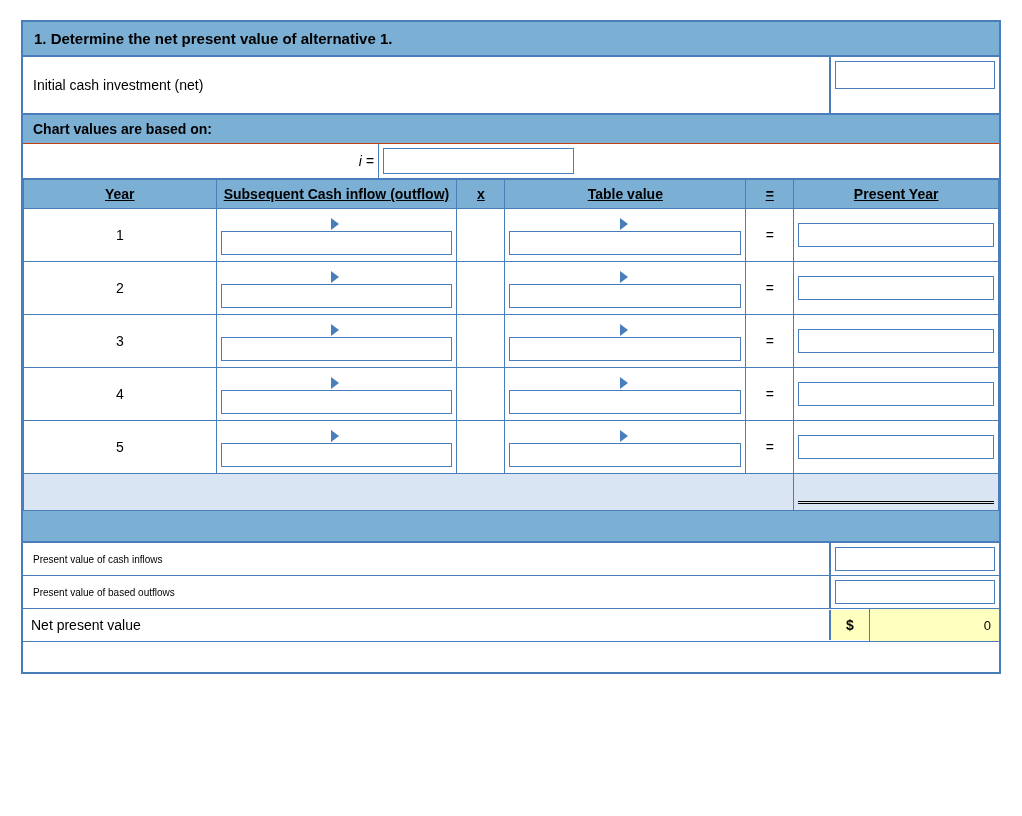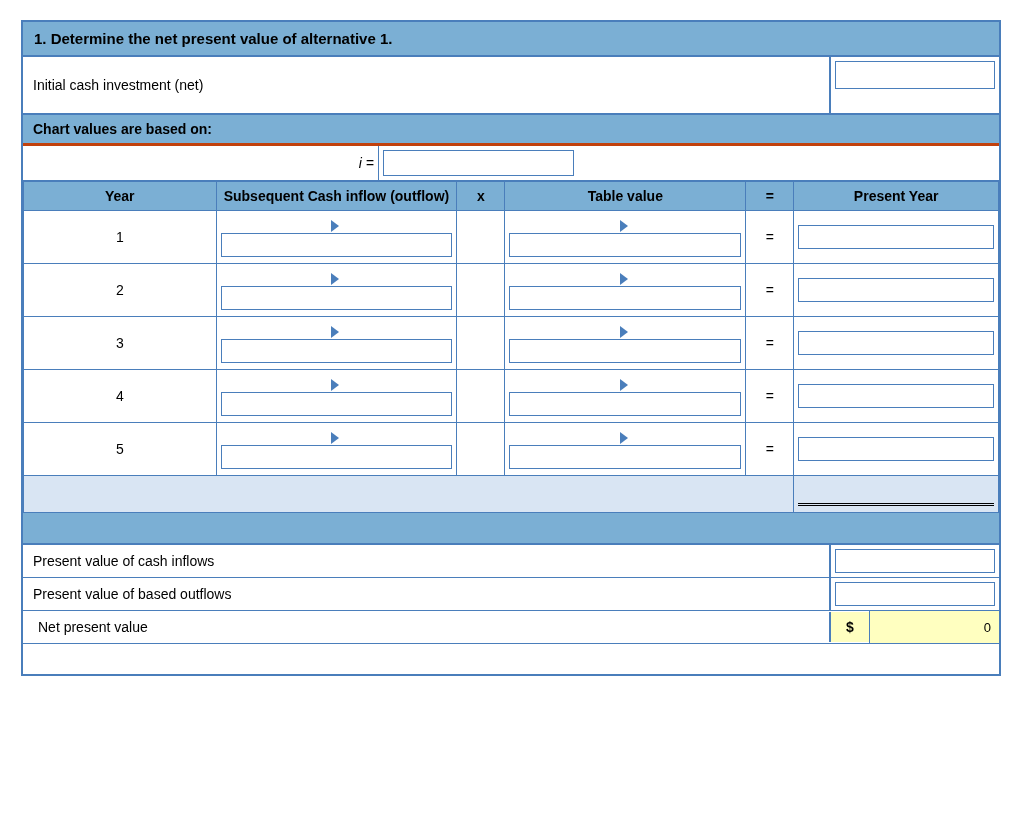--- a/index.html
+++ b/index.html
@@ -50,21 +50,21 @@
       font-size: 13px;
       padding: 2px 4px;
     }
 
     
     .chart-values-row {
       background: #7bafd4;
       padding: 6px 10px;
       font-weight: bold;
       font-size: 14px;
-      border-bottom: 3px solid #c2410c;
+      border-bottom: 1px solid #c2410c;
     }
 
     
     .i-row {
       display: flex;
       border-bottom: 1px solid #4a7ebb;
       background: #fff;
       align-items: center;
     }
     .i-label-cell {
@@ -99,20 +99,21 @@
       border: 1px solid #4a7ebb;
       text-align: center;
       padding: 6px 4px;
       font-size: 14px;
     }
     .main-table thead tr {
       background: #7bafd4;
     }
     .main-table th {
       font-weight: bold;
+      text-decoration: underline;
     }
     .col-year { width: 160px; }
     .col-cash { width: 200px; }
     .col-x { width: 40px; }
     .col-factor { width: 200px; }
     .col-eq { width: 40px; }
     .col-pv { width: 170px; }
 
     .input-cell {
       padding: 3px;
@@ -155,21 +156,21 @@
     }
     .bottom-row {
       display: flex;
       border-bottom: 1.5px solid #4a7ebb;
       background: #fff;
       align-items: center;
     }
     .bottom-label {
       flex: 1;
       padding: 7px 10px;
-      font-size: 14px;
+      font-size: 10px;
     }
     .bottom-input-cell {
       width: 170px;
       border-left: 2px solid #4a7ebb;
       padding: 4px;
     }
     .bottom-input-cell input {
       width: 100%;
       height: 24px;
       border: 1.5px solid #4a7ebb;
@@ -179,21 +180,21 @@
 
     
     .npv-row {
       display: flex;
       border-bottom: 1.5px solid #4a7ebb;
       background: #fff;
       align-items: center;
     }
     .npv-label {
       flex: 1;
-      padding: 7px 15px;
+      padding: 7px 8px;
       font-size: 14px;
     }
     .npv-dollar-cell {
       width: 40px;
       border-left: 2px solid #4a7ebb;
       background: #ffffc0;
       text-align: center;
       padding: 7px 4px;
       font-size: 14px;
       font-weight: bold;

